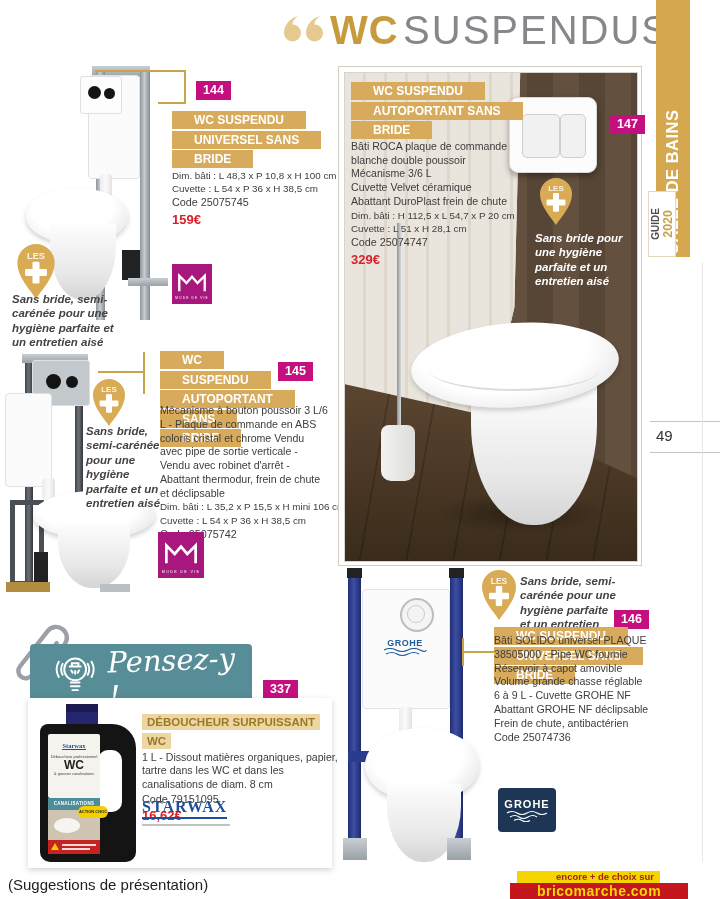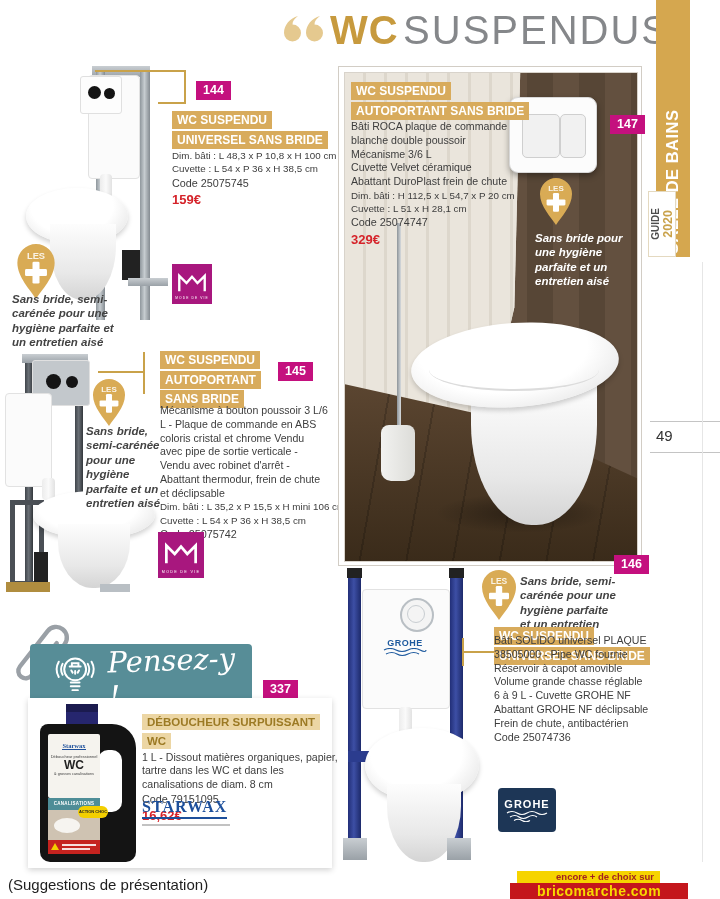--- a/index.html
+++ b/index.html
@@ -16,21 +16,21 @@
   .side-label{position:absolute;left:7px;top:4px;height:250px;color:#fff;font-weight:bold;
               font-size:16.5px;letter-spacing:.5px;text-align:left;}
   .guide-tab{position:absolute;left:648px;top:191px;width:26px;height:64px;background:#fff;
              border:1px solid #e4d9c0;display:flex;justify-content:center;align-items:center;}
   .guide-tab .g1{font-size:10px;font-weight:bold;color:#4d4d4d;}
   .guide-tab .g2{font-size:12.5px;font-weight:bold;color:#c9a24a;}
   
   .badge{position:absolute;background:#c4107e;color:#fff;font-weight:bold;font-size:12.5px;
          padding:2px 7px;line-height:1.2;}
   .gban{display:inline;background:#d8ab5c;color:#fff;font-weight:bold;font-size:12px;
-        line-height:1.55;padding:2px 5px;-webkit-box-decoration-break:clone;box-decoration-break:clone;}
+        line-height:1.55;padding:2px 22px;-webkit-box-decoration-break:clone;box-decoration-break:clone;}
   .gban-light{display:inline;background:#ecd6a4;color:#9c7a24;font-weight:bold;font-size:11.5px;
         line-height:1.5;padding:2px 5px;-webkit-box-decoration-break:clone;box-decoration-break:clone;}
   .desc{font-size:10.6px;line-height:1.3;color:#3d3d3d;}
   .pre{white-space:pre-line;}
   .dims{font-size:9.8px;line-height:1.35;white-space:nowrap;color:#3d3d3d;}
   .code{font-size:10.8px;line-height:1.35;color:#3d3d3d;}
   .price{color:#d5232a;font-weight:bold;font-size:13px;margin-top:2px;}
   .note{font-style:italic;font-weight:bold;color:#434343;font-size:11.5px;line-height:1.25;}
   .note.white{color:#fff;}
   .gline{position:absolute;background:#c9a24a;}
@@ -346,21 +346,21 @@
     <div class="t-bar" style="left:8px;top:272px;width:24px;height:22px"></div>
     <div class="t-bar" style="left:112px;top:272px;width:24px;height:22px"></div>
   </div>
   <div class="gline" style="left:462px;top:638px;width:2px;height:28px"></div>
   <div class="gline" style="left:464px;top:651px;width:33px;height:2px"></div>
 
   <svg class="abs" style="left:479px;top:569px" width="40" height="52">
     <use href="#pin-sym" width="40" height="52"></use>
   </svg>
   <div class="note abs" style="left:520px;top:574px;width:100px">Sans bride, semi-carénée pour une hygiène parfaite et un entretien aisé</div>
-  <div class="badge" style="left:614px;top:555px">146</div>
+  <div class="badge" style="left:614px;top:610px">146</div>
 
   <div class="abs" style="left:494px;top:626px;width:165px">
     <span class="gban">WC SUSPENDU UNIVERSEL SANS BRIDE</span>
   </div>
   <div class="abs" style="left:494px;top:634px;width:180px">
     <div class="desc pre" style="margin-top:0">Bâti SOLIDO universel PLAQUE 38505000 - Pipe WC fournie
 Réservoir à capot amovible
 Volume grande chasse réglable
 6 à 9 L - Cuvette GROHE NF
 Abattant GROHE NF déclipsable

